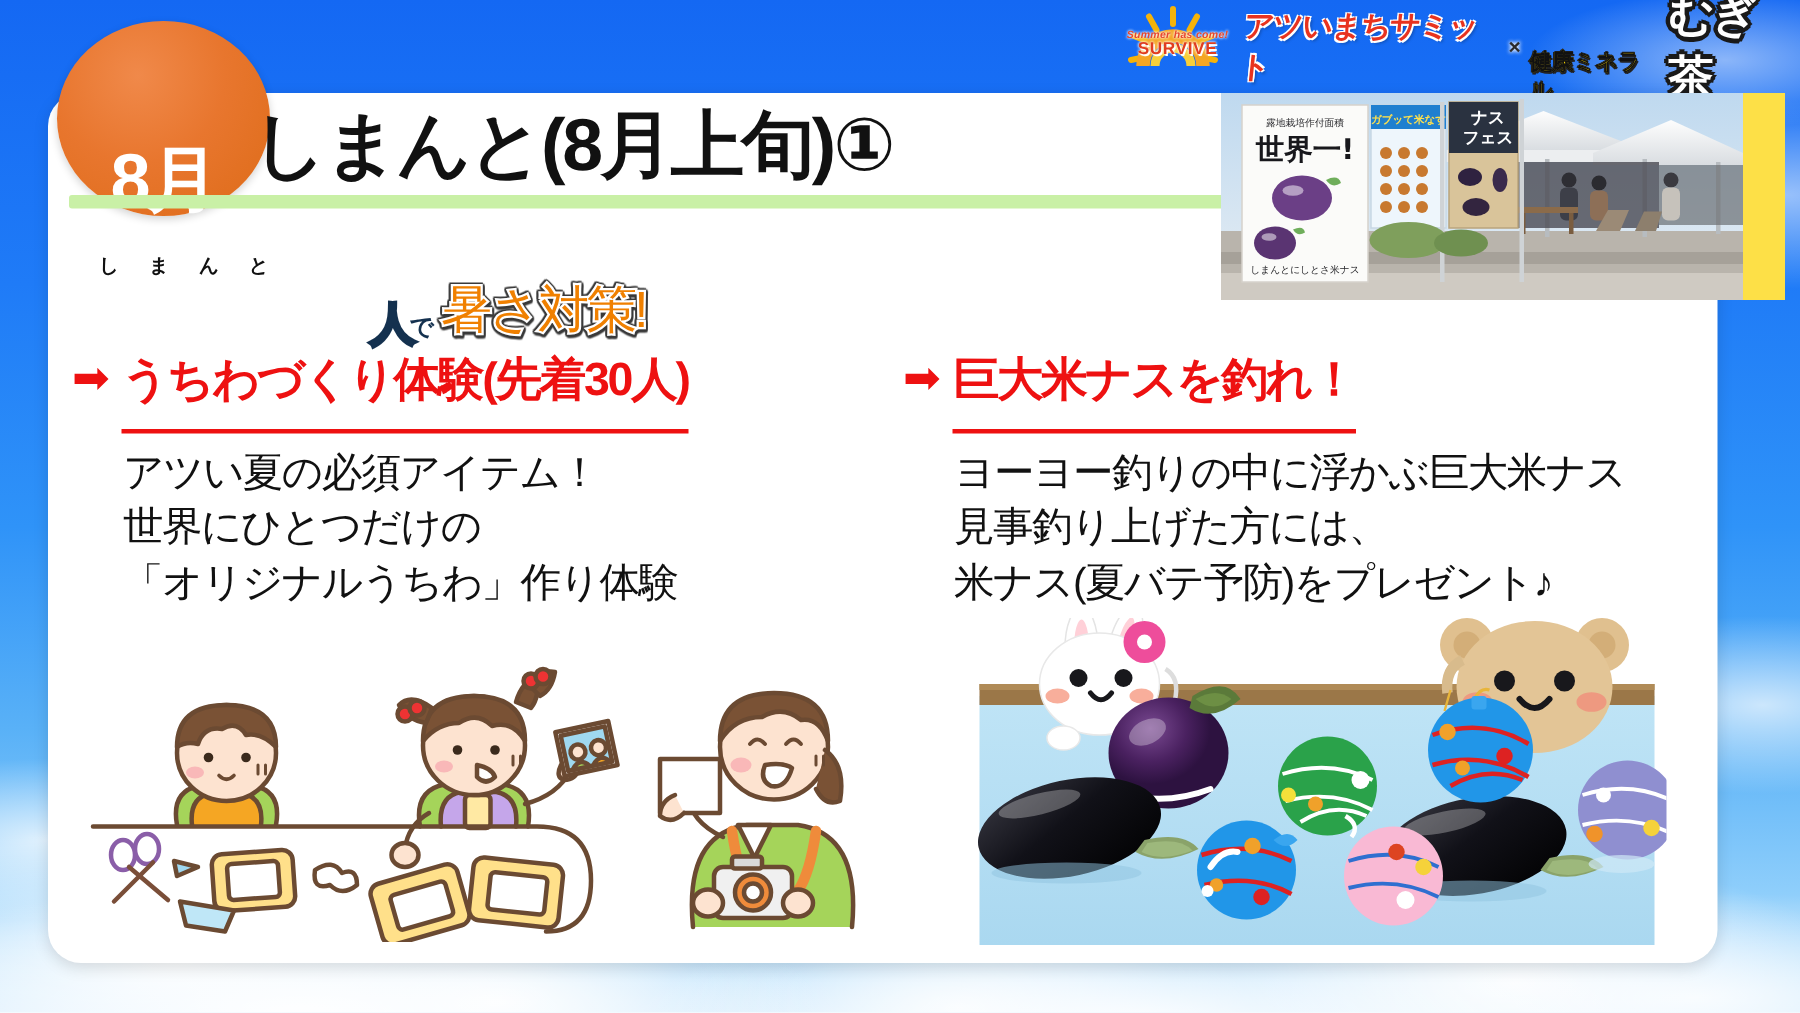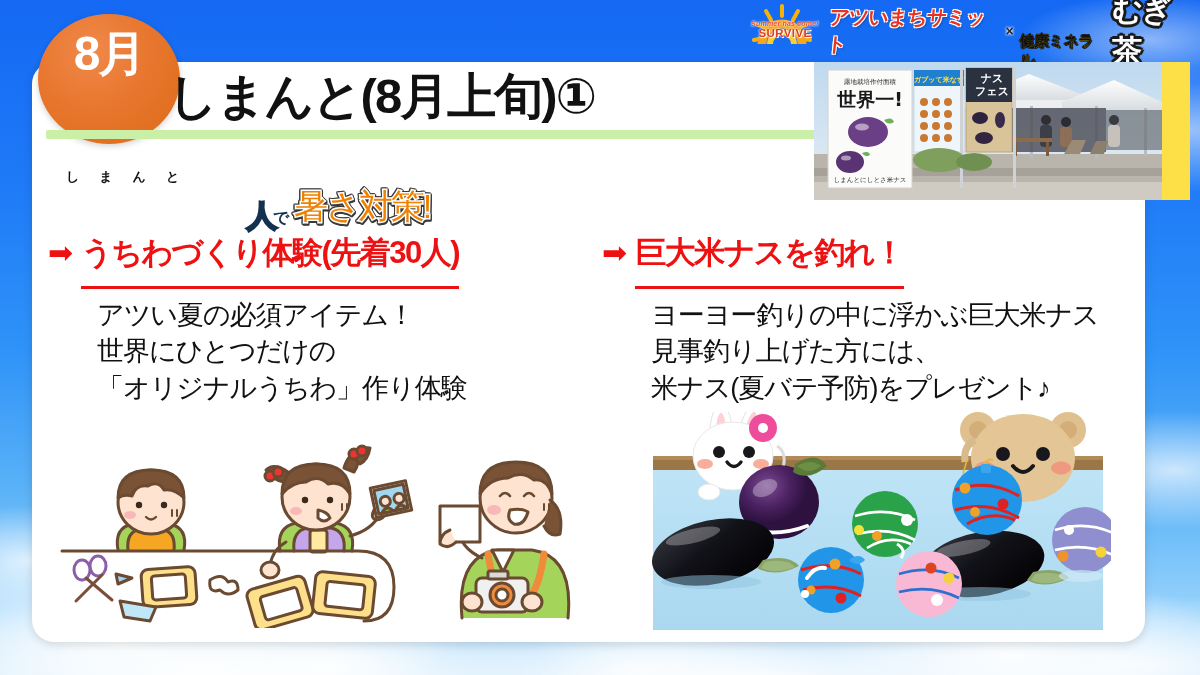--- a/index.html
+++ b/index.html
@@ -57,21 +57,21 @@
   .mugicha{font-size:30px;font-weight:bold;color:#fff;letter-spacing:-2px;
     font-family:"DejaVu Serif",serif;
     text-shadow:2px 2px 0 #1a1a1a,-2px 2px 0 #1a1a1a,2px -2px 0 #1a1a1a,-2px -2px 0 #1a1a1a,
       0 3px 0 #1a1a1a,3px 0 0 #1a1a1a,-3px 0 0 #1a1a1a,0 -3px 0 #1a1a1a;}
   
   #monthbadge{
     position:absolute;left:38px;top:14px;width:142px;height:130px;
     border-radius:50%;
     background:radial-gradient(circle at 38% 28%, #f0894a 0%, #e8762e 45%, #dd6b17 100%);
     box-shadow:0 2px 6px rgba(0,0,0,.18);
-    display:flex;align-items:flex-start;justify-content:center;
+    display:flex;align-items:flex-end;justify-content:center;
   }
   #monthbadge span{color:#fff;font-size:48px;font-weight:bold;letter-spacing:-2px;
     transform:translateY(8px);}
   
   #title{position:absolute;left:168px;top:64px;font-size:49px;font-weight:bold;
     color:#111;letter-spacing:-2px;white-space:nowrap;}
   #titlerule{position:absolute;left:46px;top:130px;width:1080px;height:9px;
     background:#c9f0a6;border-radius:2px;}
   
   #headline{position:absolute;left:44px;top:152px;width:400px;height:70px;margin-top:16px;}
@@ -98,21 +98,21 @@
   .col{position:absolute;top:236px;}
   #colL{left:48px;width:540px;}
   #colR{left:602px;width:540px;}
   .head{display:flex;align-items:flex-start;gap:8px;}
   .arrow{color:#ee1111;font-size:30px;line-height:1;flex:0 0 auto;
     transform:translateY(2px);}
   .headtext{color:#ee1111;font-size:31px;font-weight:bold;letter-spacing:-1.5px;
     border-bottom:3px solid #ee1111;padding-bottom:15px;line-height:1.12;}
   .body{margin:8px 0 0 34px;font-size:27px;color:#111;line-height:1.36;
     letter-spacing:-1px;}
-  .body div{white-space:nowrap;margin-left:15px;}
+  .body div{white-space:nowrap;}
   
   #illoL{position:absolute;left:58px;top:418px;width:530px;height:210px;}
   #illoR{position:absolute;left:645px;top:412px;width:466px;height:222px;}
 </style>
 </head>
 <body>
 
 <div id="sky"></div>
 
 <div id="card"></div>

